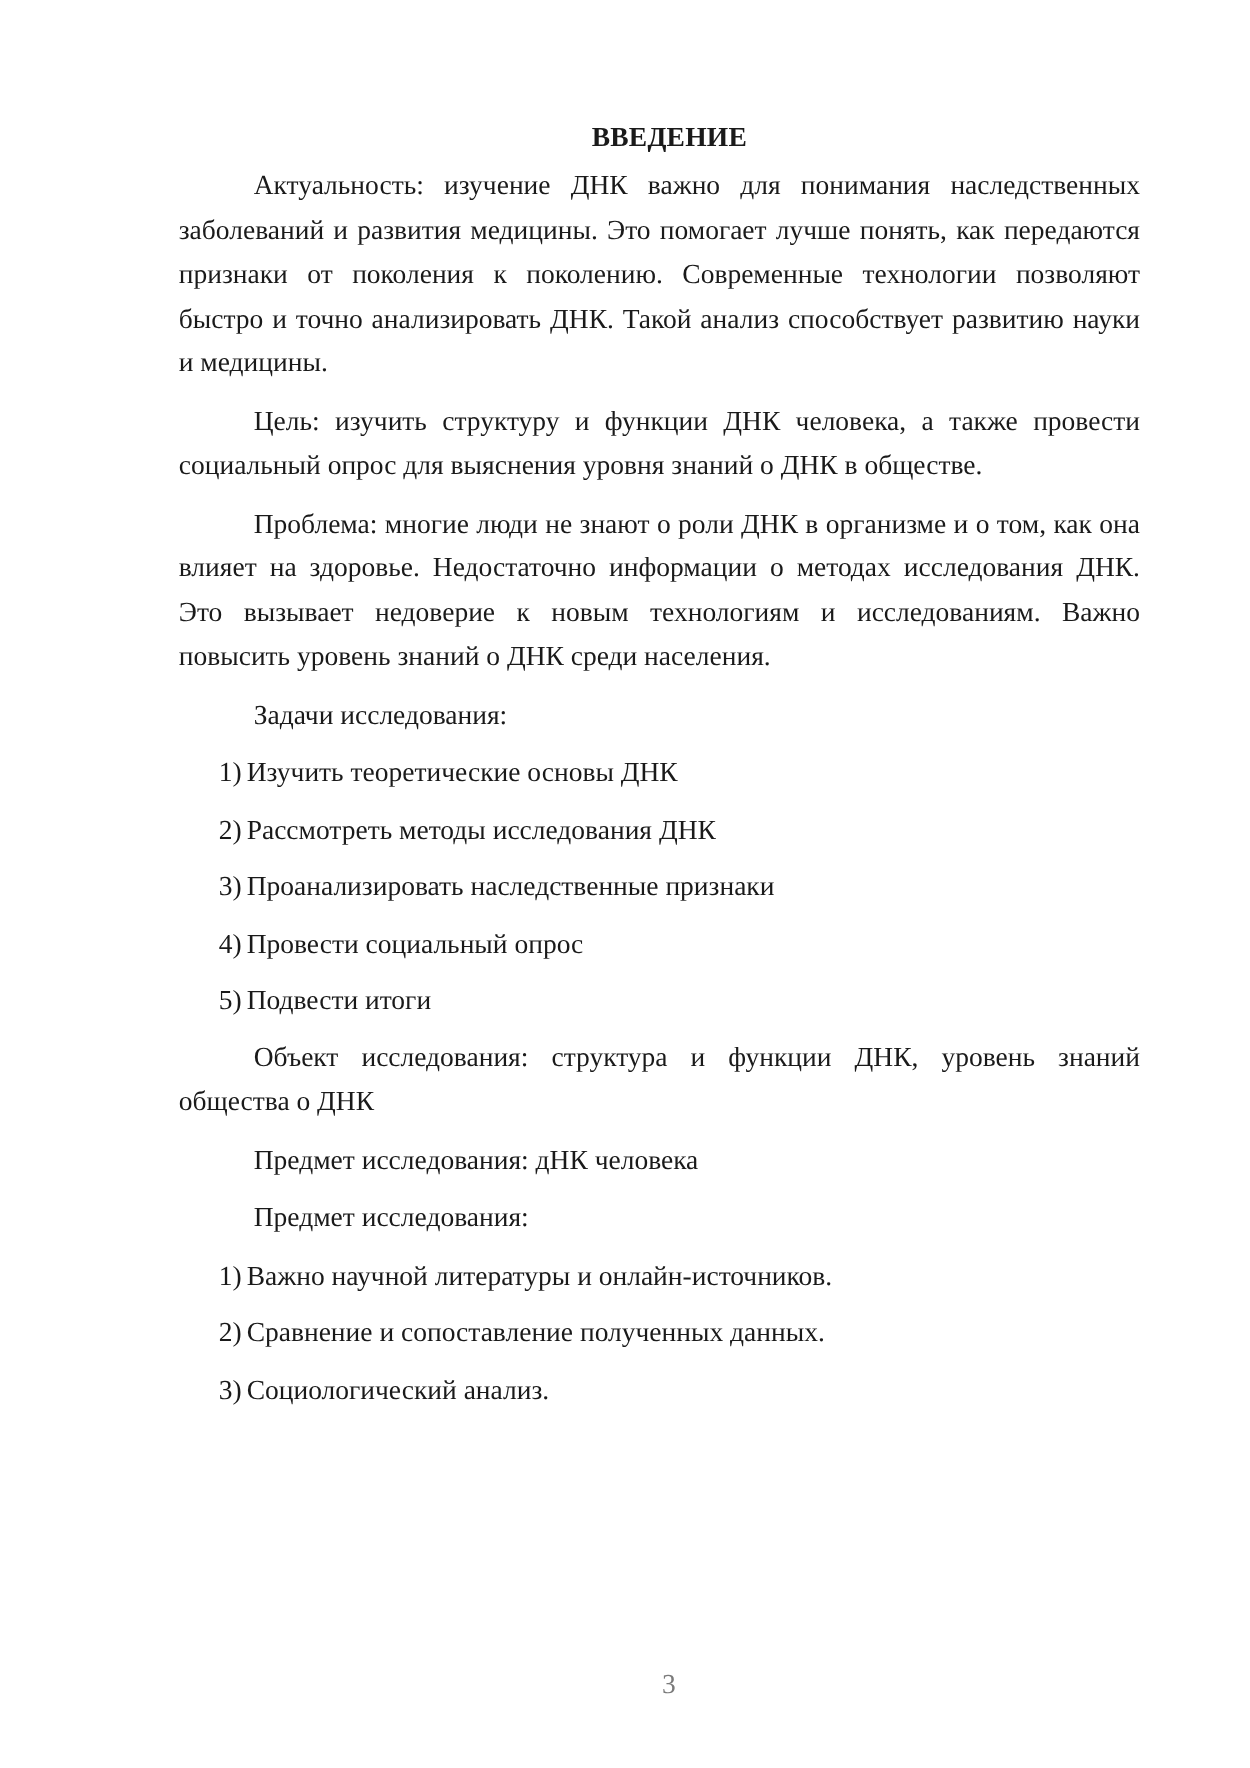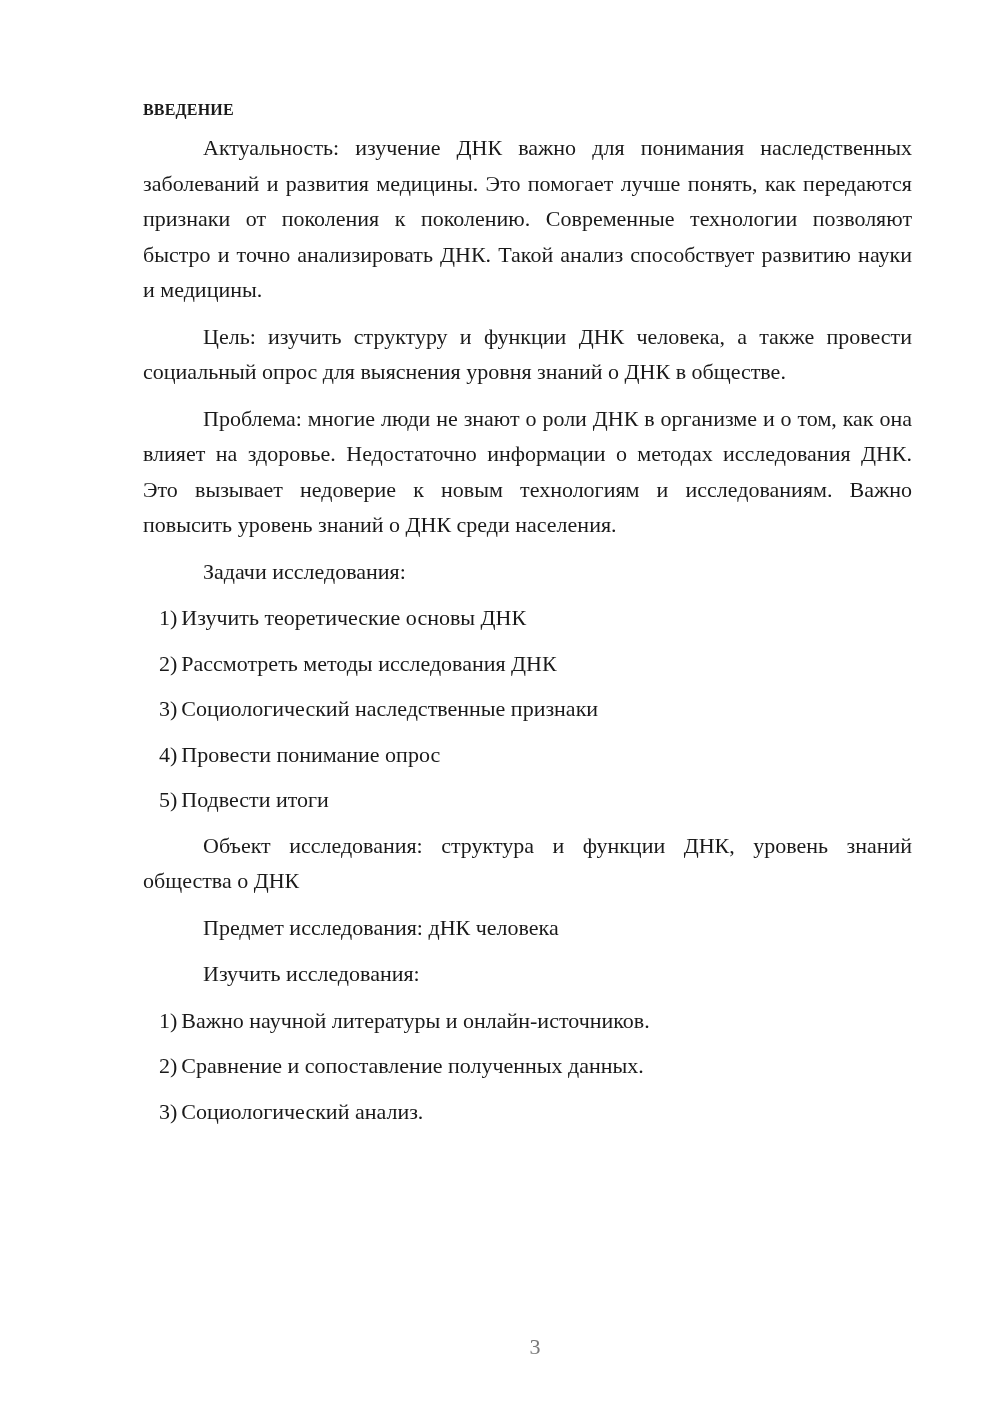--- a/index.html
+++ b/index.html
@@ -15,41 +15,41 @@
       font-family: "Liberation Serif", "DejaVu Serif", serif;
       color: #1a1a1a;
     }
     .page {
       position: absolute;
       left: 143px;
       top: 92px;
       width: 785px;
     }
     .title {
-      text-align: left;
+      text-align: center;
       font-weight: bold;
-      font-size: 16px;
+      font-size: 22px;
       line-height: 36px;
       margin: 0 0 2px 0;
       letter-spacing: 0.2px;
     }
     .para {
       font-size: 22px;
       line-height: 35.5px;
       text-align: justify;
       text-indent: 60px;
       margin: 0 16px 11px 0;
     }
     .para.single {
       text-align: left;
     }
     .list-item {
       font-size: 22px;
       line-height: 35.5px;
-      margin: 0 0 10px 16px;
+      margin: 0 0 10px 32px;
       text-align: left;
     }
     .list-num {
       margin-right: 4px;
     }
     .page-number {
       position: absolute;
       left: 0;
       width: 1070px;
       top: 1334px;
@@ -66,28 +66,28 @@
   <div class="title">ВВЕДЕНИЕ</div>
 
   <p class="para">Актуальность: изучение ДНК важно для понимания наследственных заболеваний и развития медицины. Это помогает лучше понять, как передаются признаки от поколения к поколению. Современные технологии позволяют быстро и точно анализировать ДНК. Такой анализ способствует развитию науки и медицины.</p>
   <p class="para">Цель: изучить структуру и функции ДНК человека, а также провести социальный опрос для выяснения уровня знаний о ДНК в обществе.</p>
   <p class="para">Проблема: многие люди не знают о роли ДНК в организме и о том, как она влияет на здоровье. Недостаточно информации о методах исследования ДНК. Это вызывает недоверие к новым технологиям и исследованиям. Важно повысить уровень знаний о ДНК среди населения.</p>
   <p class="para single">Задачи исследования:</p>
 
   <div>
     <div class="list-item"><span class="list-num">1)</span><span>Изучить теоретические основы ДНК</span></div>
     <div class="list-item"><span class="list-num">2)</span><span>Рассмотреть методы исследования ДНК</span></div>
-    <div class="list-item"><span class="list-num">3)</span><span>Социологический наследственные признаки</span></div>
-    <div class="list-item"><span class="list-num">4)</span><span>Провести понимание опрос</span></div>
+    <div class="list-item"><span class="list-num">3)</span><span>Проанализировать наследственные признаки</span></div>
+    <div class="list-item"><span class="list-num">4)</span><span>Провести социальный опрос</span></div>
     <div class="list-item"><span class="list-num">5)</span><span>Подвести итоги</span></div>
   </div>
 
   <p class="para">Объект исследования: структура и функции ДНК, уровень знаний общества о ДНК</p>
   <p class="para single">Предмет исследования: дНК человека</p>
-  <p class="para single">Изучить исследования:</p>
+  <p class="para single">Предмет исследования:</p>
 
   <div>
     <div class="list-item"><span class="list-num">1)</span><span>Важно научной литературы и онлайн-источников.</span></div>
     <div class="list-item"><span class="list-num">2)</span><span>Сравнение и сопоставление полученных данных.</span></div>
     <div class="list-item"><span class="list-num">3)</span><span>Социологический анализ.</span></div>
   </div>
 </div>
 
 <div class="page-number">3</div>
 

